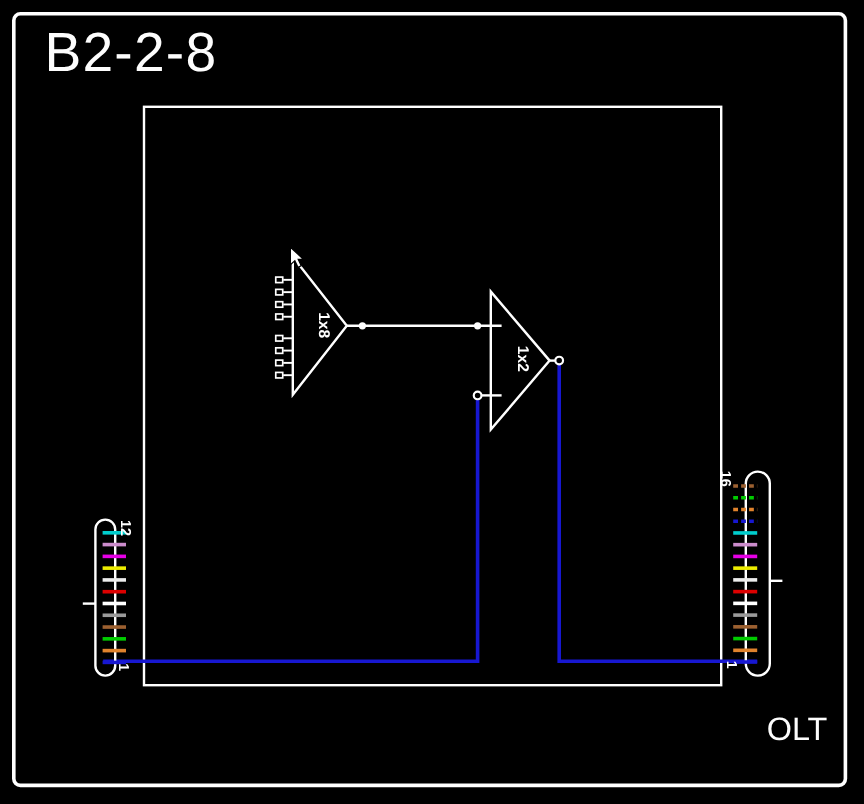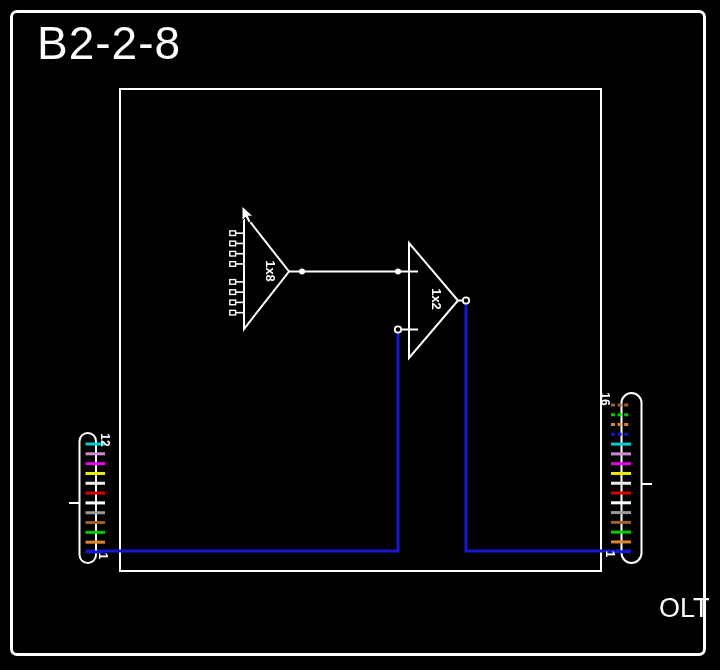--- a/index.html
+++ b/index.html
@@ -4,21 +4,21 @@
 <style>
   html,body{margin:0;padding:0;background:#000;}
   .stage{position:relative;width:720px;height:670px;background:#000;overflow:hidden;
          font-family:"Liberation Sans",sans-serif;text-align:right;}
   .outer-frame{position:absolute;left:10px;top:10px;width:690px;height:640px;
                border:3px solid #fff;border-radius:7px;}
   .inner-frame{position:absolute;left:119px;top:88px;width:479px;height:480px;
                border:2px solid #fff;}
   .title{position:absolute;left:37px;top:16px;font-size:46px;color:#fdfdfd;
          letter-spacing:1px;}
-  .device-label{position:absolute;left:639px;top:593px;font-size:27px;color:#fdfdfd;margin-left:20px;}
+  .device-label{position:absolute;left:639px;top:593px;font-size:27px;color:#fdfdfd;}
   .rot-label{position:absolute;color:#fff;font-weight:bold;white-space:nowrap;
              transform:translate(-50%,-50%) rotate(90deg);}
   .splitter-label{font-size:13px;}
   .conn-label{font-size:12px;}
   svg{position:absolute;left:0;top:0;}
 </style>
 </head>
 <body>
 
 <div class="stage">

